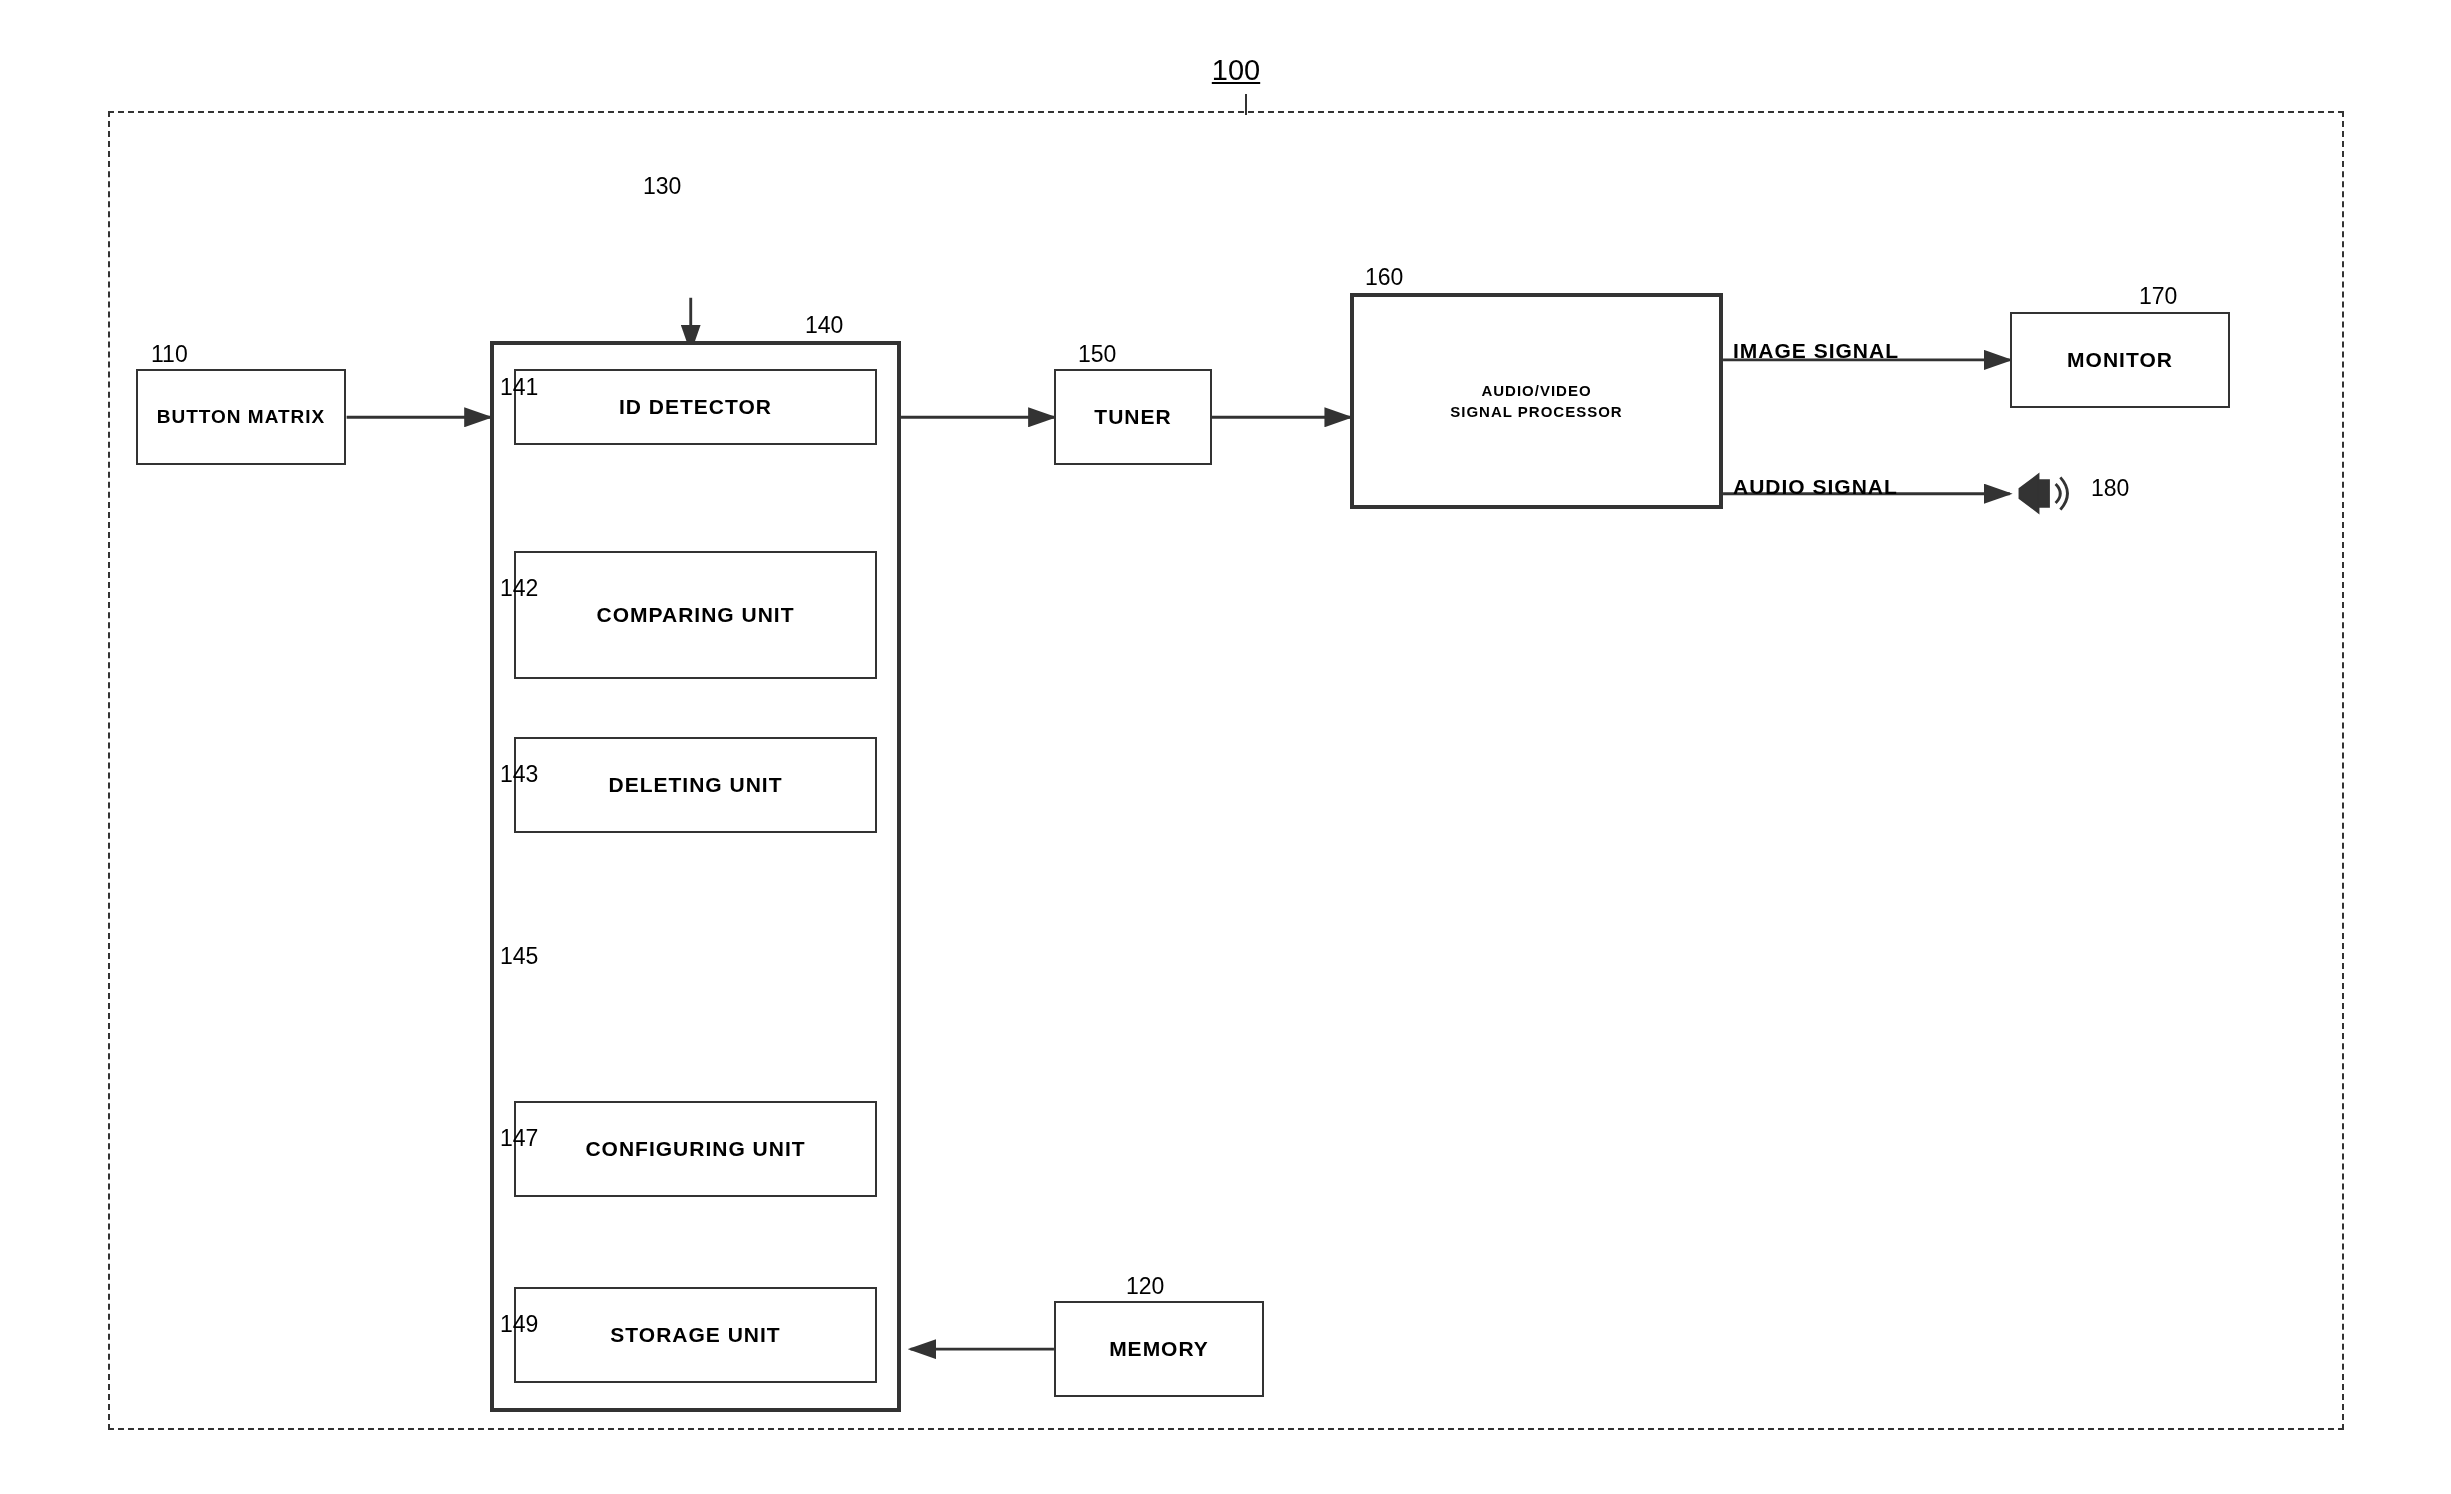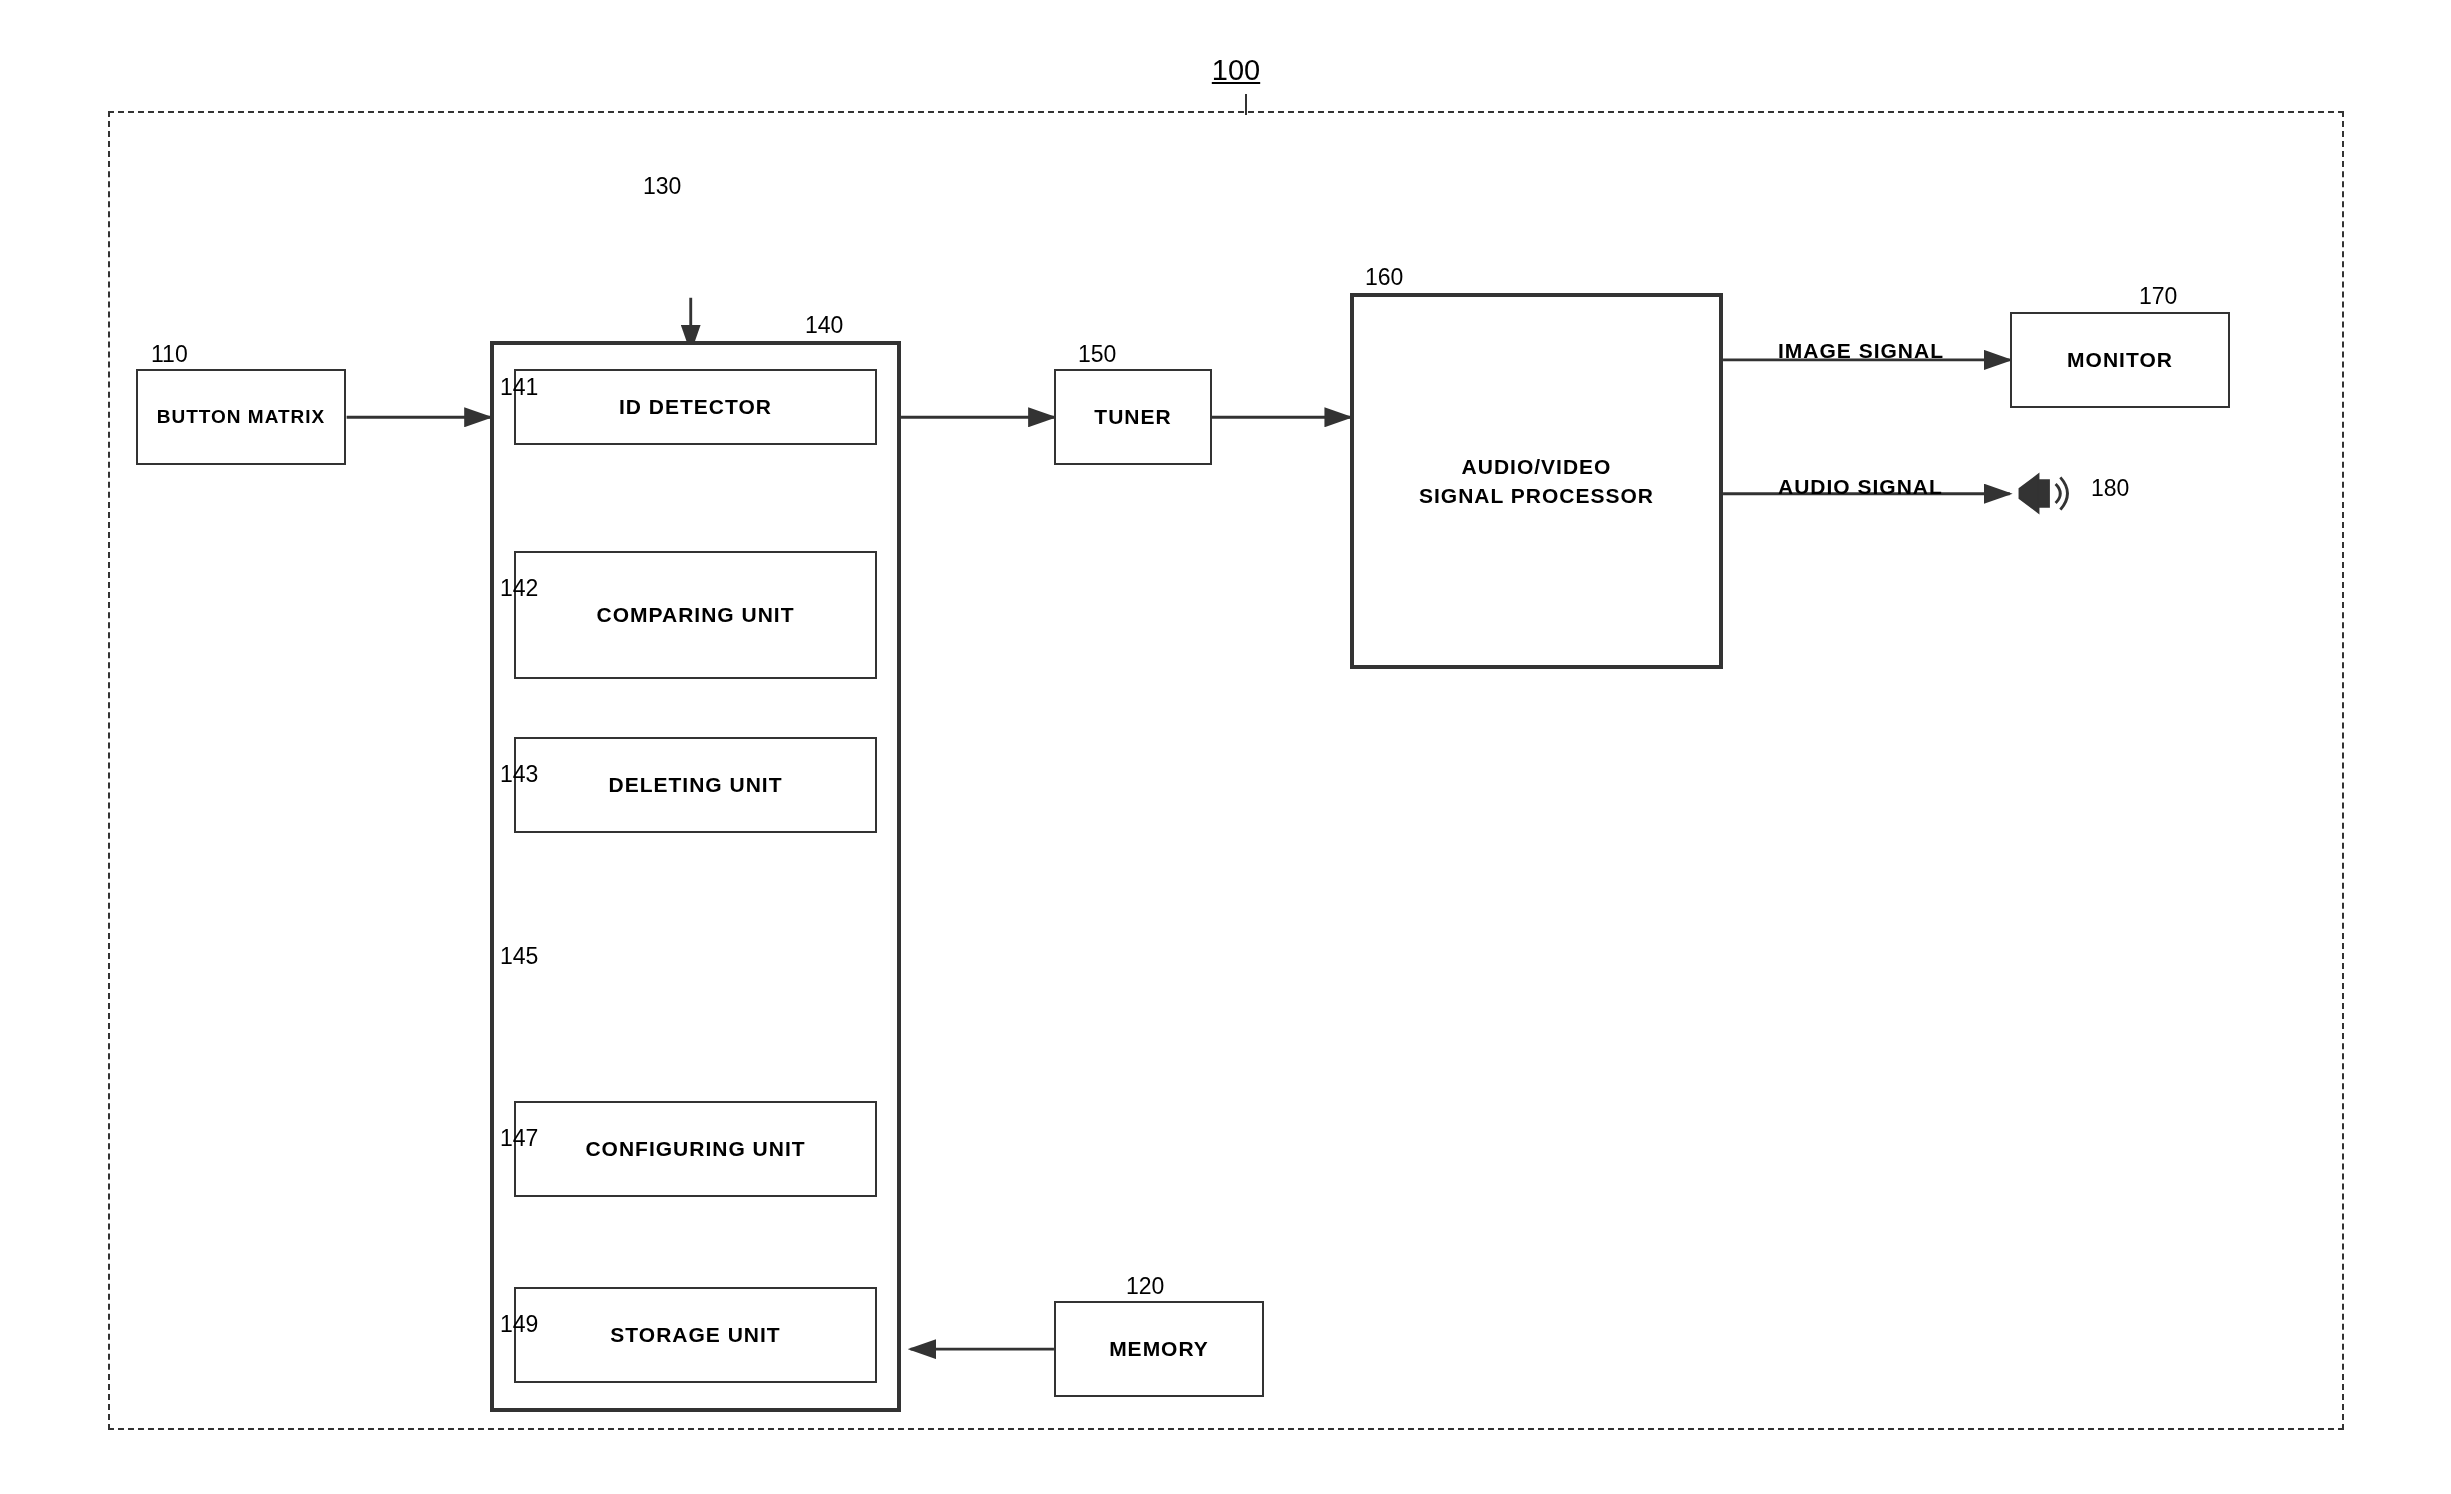--- a/index.html
+++ b/index.html
@@ -84,21 +84,20 @@
       left: 0;
       width: 100%;
       height: 100%;
       pointer-events: none;
     }
     .signal-text {
       position: absolute;
       font-size: 21px;
       font-weight: bold;
       letter-spacing: 1px;
-      margin-left: 45px;
     }
     
     .speaker-icon {
       position: absolute;
       font-size: 48px;
     }
   </style>
 </head>
 <body>
 
@@ -183,21 +182,21 @@
     <div class="block" style="left:435px; top:1233px; width:363px; height:96px; font-size:21px;">
       <span>STORAGE UNIT</span>
     </div>
     <span class="ref-label" style="left:421px; top:1257px;">149</span>
 
     <div class="block" style="left:975px; top:315px; width:158px; height:96px; font-size:21px;">
       <span>TUNER</span>
     </div>
     <span class="ref-label" style="left:999px; top:287px;">150</span>
 
-    <div class="block-thick" style="left:1271px; top:239px; width:373px; height:376px; font-size:21px; line-height:1.4;justify-content:center;">
+    <div class="block-thick" style="left:1271px; top:239px; width:373px; height:216px; font-size:15px; line-height:1.4;justify-content:center;">
       <span style="white-space:pre-line; text-align:center;">AUDIO/VIDEO
 SIGNAL PROCESSOR</span>
     </div>
     <span class="ref-label" style="left:1286px; top:210px;">160</span>
 
     <div class="block" style="left:1931px; top:258px; width:220px; height:96px; font-size:21px;">
       <span>MONITOR</span>
     </div>
     <span class="ref-label" style="left:2060px; top:229px;">170</span>
 

